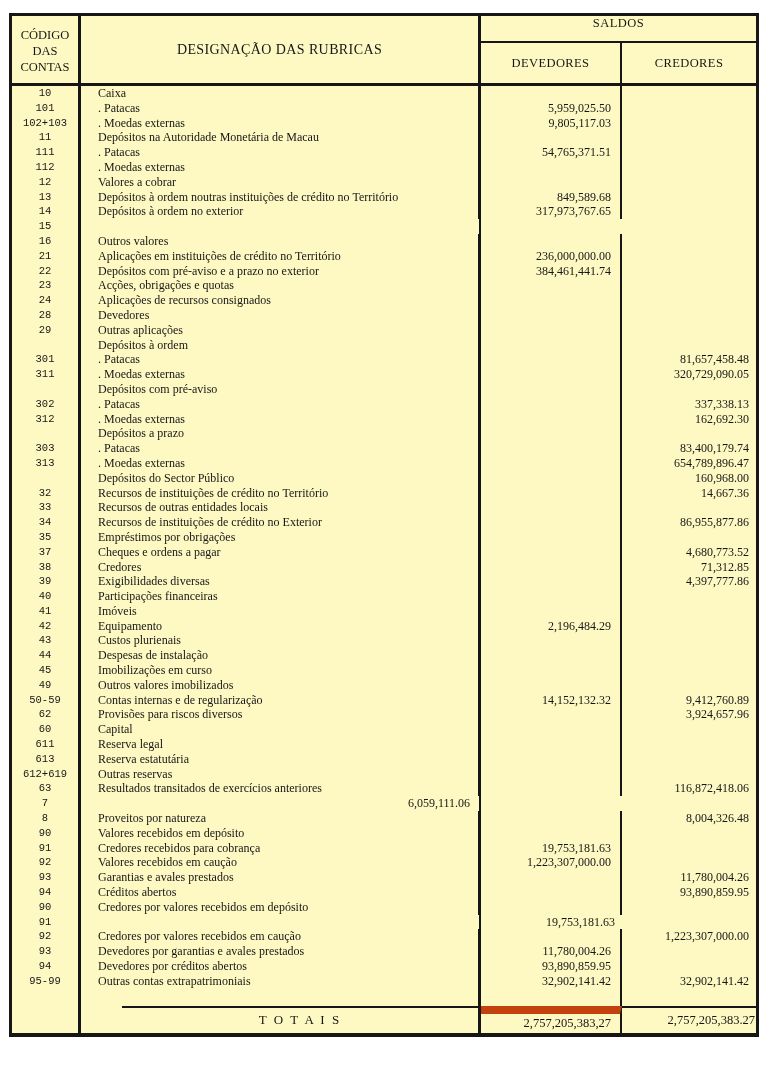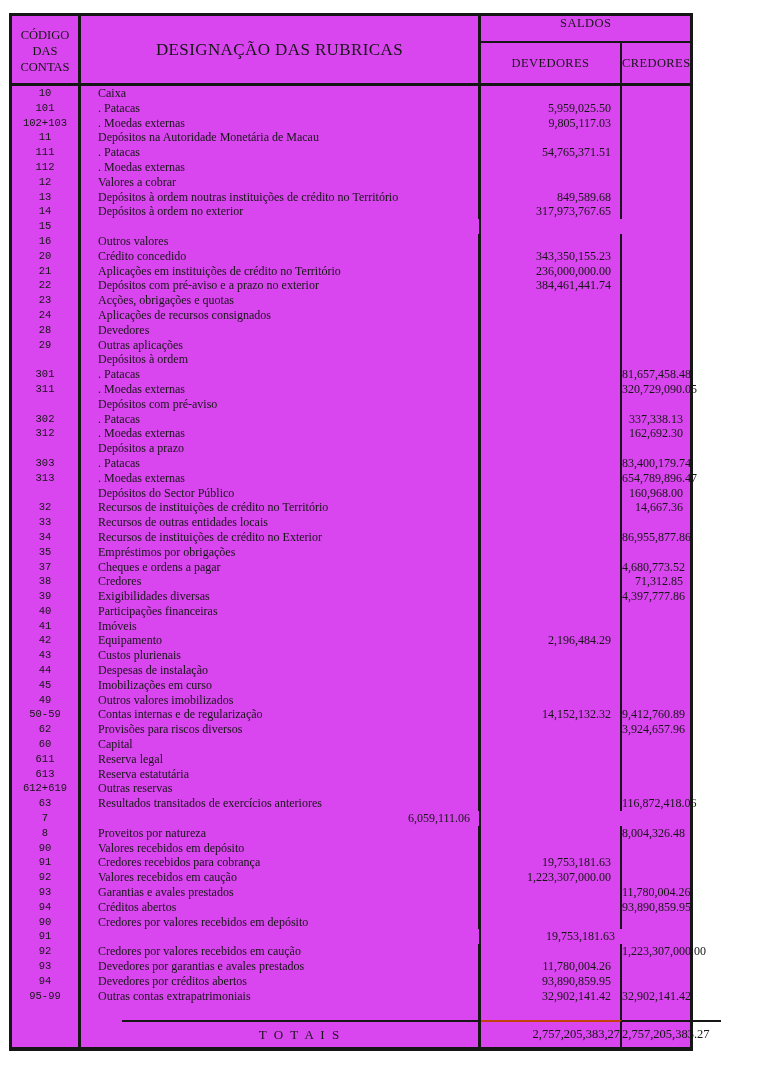--- a/index.html
+++ b/index.html
@@ -9,24 +9,24 @@
     height: 1075px;
     background: #ffffff;
     font-family: "Liberation Serif", serif;
     color: #161616;
     overflow: hidden;
   }
   .sheet {
     position: absolute;
     left: 9px;
     top: 13px;
-    width: 684px;
+    width: 750px;
     border: 3px solid #161616;
     box-sizing: border-box;
-    background: #d946ef;
+    background: #fef9c3;
   }
   
   .hdr {
     display: grid;
     grid-template-columns: 69px 400px 141px 1fr;
     border-bottom: 3px solid #161616;
     height: 67px;
   }
   .hdr-code {
     border-right: 3px solid #161616;
@@ -39,21 +39,21 @@
     line-height: 16px;
     padding-top: 2px;
     text-align: center;
   }
   .hdr-desig {
     border-right: 3px solid #161616;
     box-sizing: border-box;
     display: flex;
     justify-content: center;
     align-items: center;
-    font-size: 17px;
+    font-size: 14px;
     letter-spacing: 0.4px;
   }
   .hdr-saldos-wrap {
     grid-column: 3 / 5;
     display: grid;
     grid-template-rows: 27px 1fr;
   }
   .hdr-saldos {
     border-bottom: 2px solid #161616;
     box-sizing: border-box;
@@ -146,35 +146,36 @@
     border-right: 3px solid #161616;
     box-sizing: border-box;
     display: flex;
     justify-content: center;
     align-items: center;
     font-size: 13px;
     letter-spacing: 2px;
     margin-left: 41px;
   }
   .totals .t-dev {
-    border-top: 2px solid #c2410c;
+    border-top: 8px solid #c2410c;
     border-right: 2px solid #161616;
     box-sizing: border-box;
     display: flex;
     justify-content: flex-end;
     align-items: center;
+    padding-right: 9px;
     font-size: 12.5px;
   }
   .totals .t-cred {
     border-top: 2px solid #161616;
     box-sizing: border-box;
     display: flex;
     justify-content: flex-end;
     align-items: center;
-    padding-right: 11px;
+    padding-right: 1px;
     font-size: 12.5px;
   }
   .sheet { border-bottom-width: 4px; }
 </style>
 </head>
 <body>
 
 <div class="sheet">
 
   <div class="hdr">
@@ -271,26 +272,20 @@
     <div class="cell-cred"></div>
   </div>
 
   <div class="row">
     <div class="cell-code">16</div>
     <div class="cell-label">Outros valores</div>
     <div class="cell-dev"></div>
     <div class="cell-cred"></div>
   </div>
 
-  <div class="row">
-    <div class="cell-code">20</div>
-    <div class="cell-label">Crédito concedido</div>
-    <div class="cell-dev">343,350,155.23</div>
-    <div class="cell-cred"></div>
-  </div>
 
   <div class="row">
     <div class="cell-code">21</div>
     <div class="cell-label">Aplicações em instituições de crédito no Território</div>
     <div class="cell-dev">236,000,000.00</div>
     <div class="cell-cred"></div>
   </div>
 
   <div class="row">
     <div class="cell-code">22</div>

